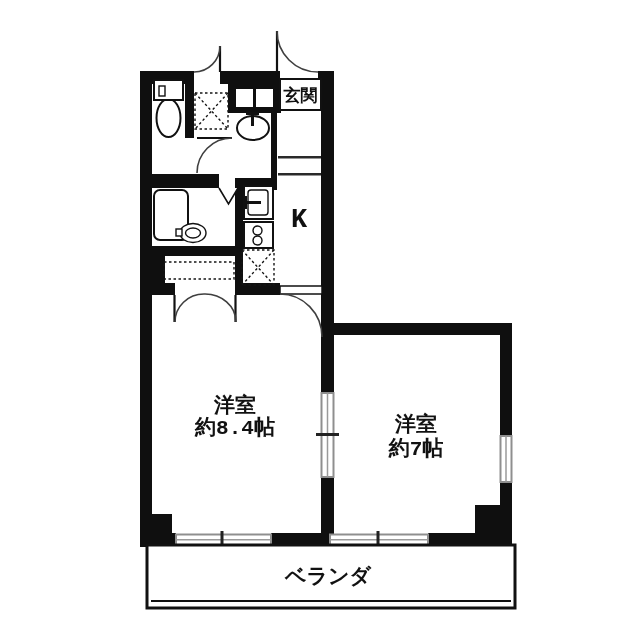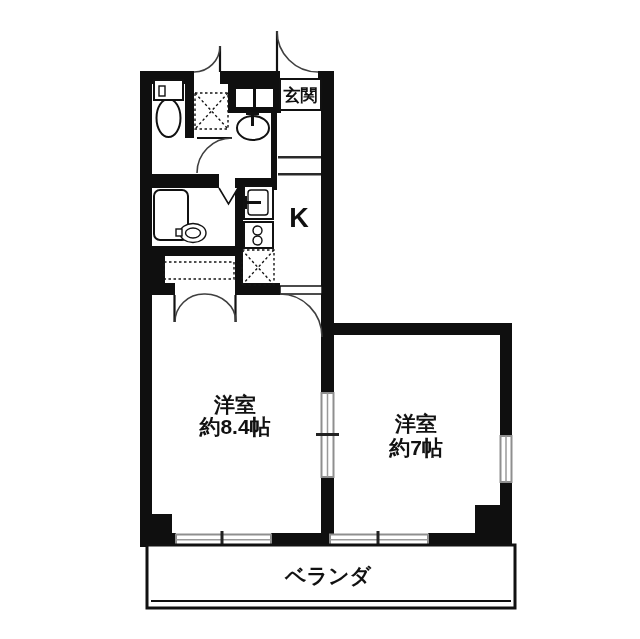--- a/index.html
+++ b/index.html
@@ -1,17 +1,17 @@
 <!DOCTYPE html>
 <html><head>
 <meta charset="utf-8">
 <style>
   html,body{margin:0;padding:0;background:#ffffff;}
   #canvas{position:relative;width:640px;height:639px;background:#ffffff;overflow:hidden;
-          font-family:Liberation Sans, sans-serif;}
+          font-family:Liberation Mono, monospace;}
   svg{position:absolute;left:0;top:0;}
   .wall{fill:#0f0f0f;stroke:none;}
   .fix{fill:#ffffff;stroke:#111111;stroke-width:2;}
   .fixthin{fill:#ffffff;stroke:#111111;stroke-width:1.4;}
   .dash{fill:none;stroke:#161616;stroke-width:1.4;stroke-dasharray:2.5 2.5;}
   .arc{fill:none;stroke:#3f3f3f;stroke-width:1.6;}
   .leaf{stroke:#111111;stroke-width:2.2;}
   .winframe{fill:#ffffff;stroke:#8f8f8f;stroke-width:2;}
   .winline{stroke:#9a9a9a;stroke-width:1.5;}
   .wintick{fill:#222222;}

